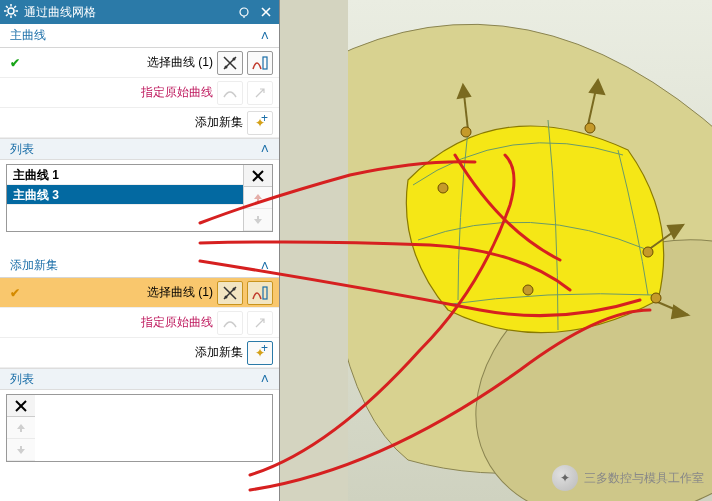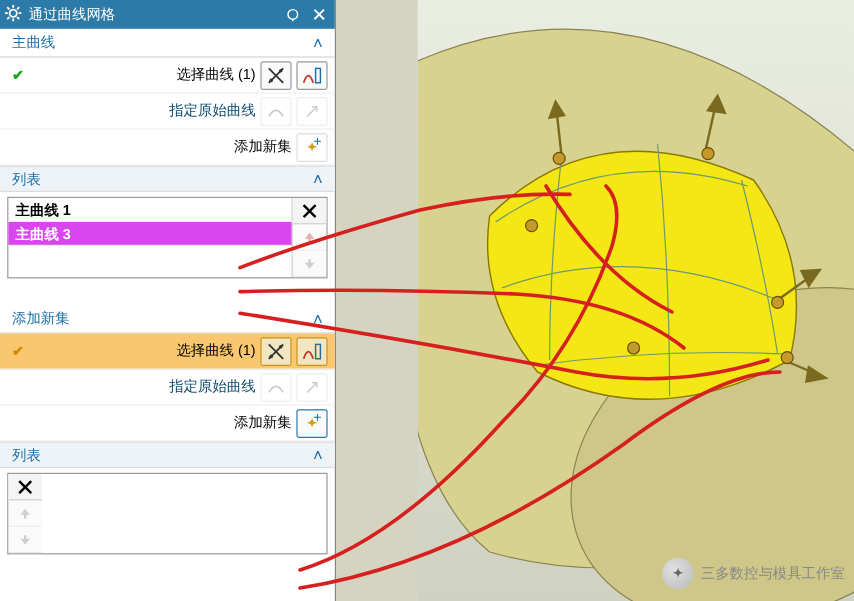--- a/index.html
+++ b/index.html
@@ -11,38 +11,38 @@
   .titlebar .spacer { flex: 1; }
   .titlebar .tbtn { width: 18px; height: 18px; margin-left: 4px; display: flex; align-items: center; justify-content: center; cursor: pointer; }
 
   .section-h { height: 24px; display: flex; align-items: center; padding: 0 10px; color: #1a6ea8; border-bottom: 1px solid #d6d6d6; cursor: pointer; }
   .section-h .sp { flex: 1; }
   .chev { color: #1a6ea8; font-size: 14px; }
 
   .row { height: 30px; display: flex; align-items: center; padding: 0 6px 0 10px; border-bottom: 1px solid #eee; }
   .row .label { flex: 1; text-align: right; }
   .row.orange { background: #f9c76d; }
-  .row.disabled .label { color: #0c4a6e; }
+  .row.disabled .label { color: #be185d; }
   .green-check { color: #18a418; margin-right: 6px; font-weight: bold; }
   .orange-check { color: #d48a00; margin-right: 6px; font-weight: bold; }
 
   .iconbtn { width: 26px; height: 24px; border: 1px solid #999; background: #fafafa; margin-left: 4px; display: flex; align-items: center; justify-content: center; cursor: pointer; border-radius: 2px; }
   .iconbtn.plain { border-color: #ddd; background: #fff; }
   .iconbtn.disabled { opacity: 0.5; cursor: default; }
   .iconbtn.orange { border-color: #c8941e; background: #f2e5c2; }
   .iconbtn svg { pointer-events: none; }
   .iconbtn.plus-sel { border-color: #2b7aa8; }
 
   .sub-h { height: 22px; background: #eef3f7; color: #1a6ea8; display: flex; align-items: center; padding: 0 10px; border-top: 1px solid #ddd; border-bottom: 1px solid #ddd; }
   .sub-h .sp { flex: 1; }
 
   .listbox { margin: 4px 6px; border: 1px solid #999; display: flex; font-weight: bold; }
   .listbox .items { flex: 1; border-right: 1px solid #ccc; min-height: 22px; }
   .listbox .items .itm { height: 20px; padding: 2px 6px; border-bottom: 1px solid #eee; cursor: pointer; white-space: nowrap; }
-  .listbox .items .itm.sel { background: #d946ef; color: #fff; }
+  .listbox .items .itm.sel { background: #0369a1; color: #fff; }
   .listbox .side { width: 28px; display: flex; flex-direction: column; }
   .listbox .side .sbtn { height: 22px; border-bottom: 1px solid #ccc; display: flex; align-items: center; justify-content: center; cursor: pointer; background: #f4f4f4; }
   .listbox .side .sbtn.disabled { opacity: 0.4; cursor: default; }
 
   
   .viewport { position: absolute; left: 348px; top: 0; width: 364px; height: 501px; background: linear-gradient(#eaede2,#cfd2c0); overflow: hidden; }
   .watermark { position: absolute; right: 8px; bottom: 10px; display: flex; align-items: center; gap: 6px; color: #888; font-size: 12px; }
   .watermark .wx { width: 26px; height: 26px; border-radius: 50%; background: radial-gradient(circle at 35% 35%, #e0e0e0, #bababa); display:flex;align-items:center;justify-content:center;color:#666; }
 
   

